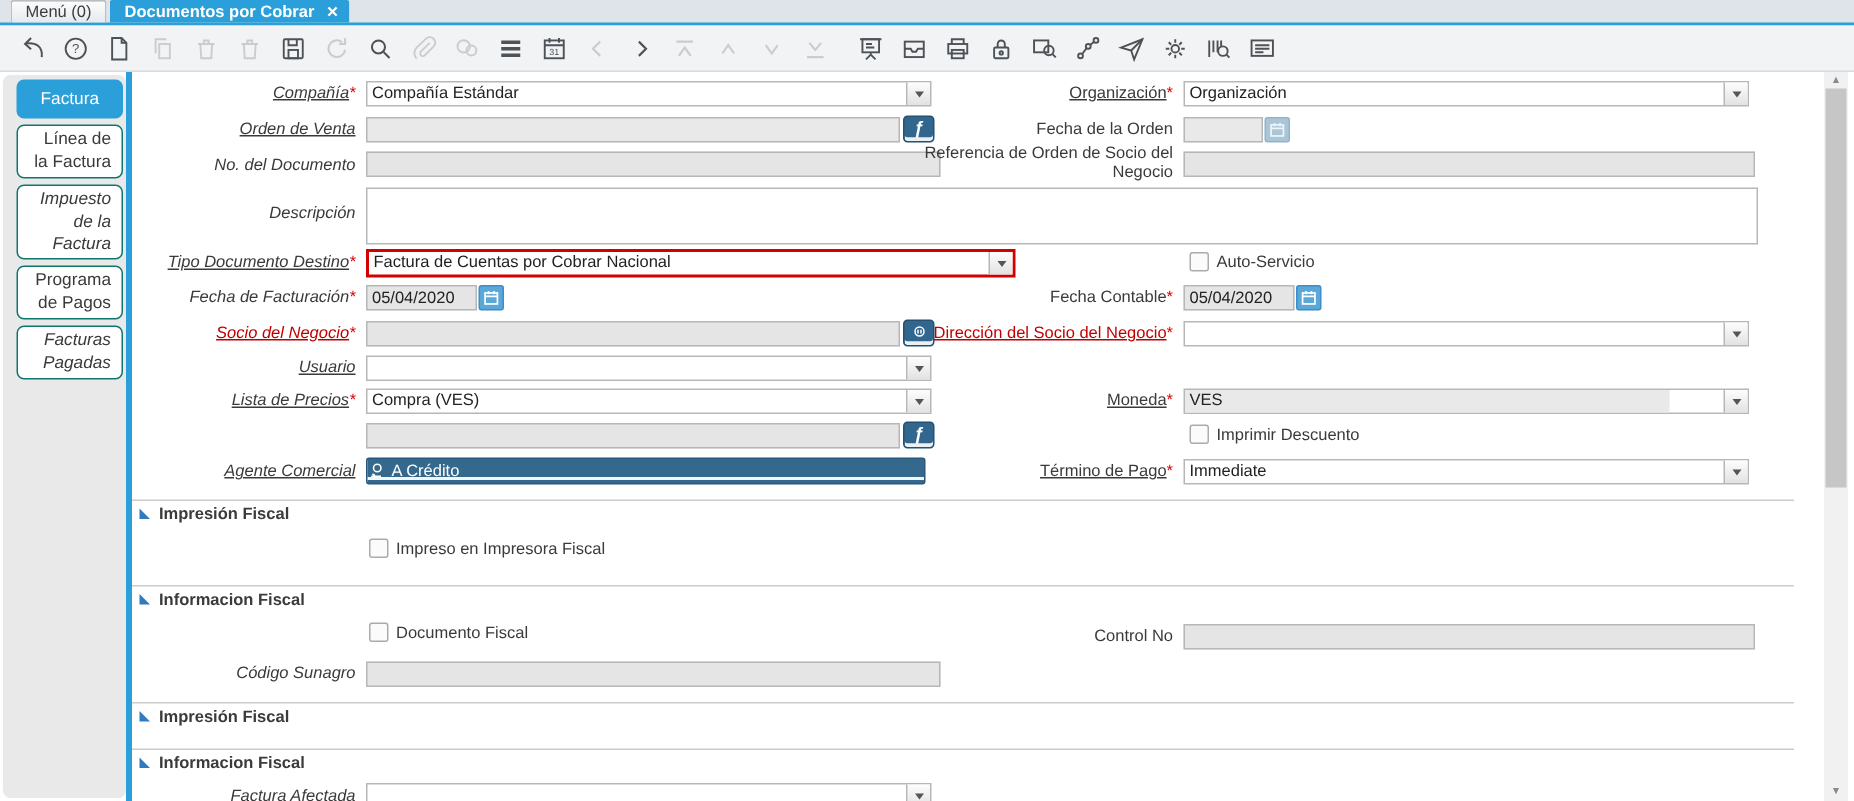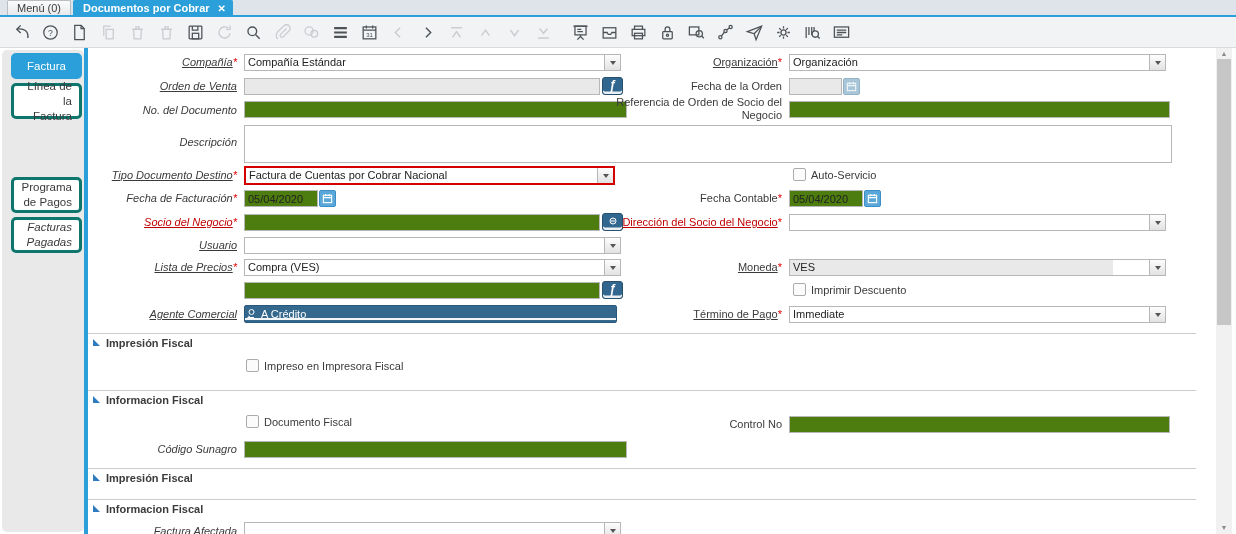--- a/index.html
+++ b/index.html
@@ -14,33 +14,33 @@
 
   
   .toolbar { position:absolute; top:17px; left:0; width:1236px; height:31px; background:#f2f3f5; border-bottom:1px solid #d8dade; display:flex; align-items:center; gap:9px; padding-left:11px; }
   .tbi { width:20px; height:20px; color:#4d5257; display:flex; align-items:center; justify-content:center; }
   .tbi.dis { color:#c9ccd0; }
   .tbi.grp { margin-left:8px; }
   .tbi svg { display:block; }
 
   
   .sidebar { position:absolute; top:50px; left:2px; width:82px; height:482px; background:#e9e9e9; border-radius:5px; }
-  .stab { position:absolute; left:9px; width:71px; background:#fff; border:3px solid #0f766e; border-radius:5px; font-size:11.5px; color:#3a3a3a; display:flex; align-items:center; justify-content:flex-end; text-align:right; padding:3px 7px; line-height:15px; cursor:pointer; }
+  .stab { position:absolute; left:9px; width:71px; background:#fff; border:1px solid #0f766e; border-radius:5px; font-size:11.5px; color:#3a3a3a; display:flex; align-items:center; justify-content:flex-end; text-align:right; padding:3px 7px; line-height:15px; cursor:pointer; }
   .stab.active { background:#2b9fd9; border-color:#2b9fd9; color:#fff; justify-content:center; text-align:center; }
   .stab.it { font-style:italic; }
   .accent { position:absolute; top:48px; left:84px; width:4px; height:486px; background:#2b9fd9; }
 
   
   .main { position:absolute; top:48px; left:88px; width:1128px; height:486px; background:#fff; overflow:hidden; font-size:11px; }
   .lb { position:absolute; left:0; width:149px; text-align:right; font-size:11px; color:#3a3a3a; line-height:13px;font-style:italic; }
   .lb2 { position:absolute; left:524px; width:170px; text-align:right; font-size:11px; color:#3a3a3a; line-height:13px; }
   .u { text-decoration:underline; cursor:pointer; }
   .red { color:#c00000; }
   .rq { color:#e00000; }
-  .txt { position:absolute; height:17px; border:1px solid #b7b7b7; background:#4d7c0f; font-family:"Liberation Sans",sans-serif; font-size:11px; padding:0 3px; color:#222; }
+  .txt { position:absolute; height:17px; border:1px solid #b7b7b7; background:#e5e5e5; font-family:"Liberation Sans",sans-serif; font-size:11px; padding:0 3px; color:#222; }
   .txt:disabled, .txt.dis { background:#e9e9e9; }
   .ta { position:absolute; border:1px solid #b7b7b7; background:#fff; resize:none; font-family:"Liberation Sans",sans-serif; font-size:11px; padding:1px 3px; }
   .combo { position:absolute; height:17px; border:1px solid #b7b7b7; background:#fff; display:flex; }
   .combo.hl { border:2px solid #d40000; }
   .combo .cval { flex:1; padding:1px 3px; line-height:13px; white-space:nowrap; overflow:hidden; color:#222; }
   .combo.dis .cval { background:#e9e9e9; }
   .combo .cbtn { width:16px; border-left:1px solid #b7b7b7; background:linear-gradient(#fdfdfd,#e2e2e2); display:flex; align-items:center; justify-content:center; }
   .caret { width:0; height:0; border-left:3.5px solid transparent; border-right:3.5px solid transparent; border-top:4.5px solid #555; }
   .bbtn { position:absolute; width:21px; height:18px; background:#31668f; border:1px solid #27506f; border-radius:3px; color:#fff; display:flex; align-items:center; justify-content:center; box-shadow:inset 0 -2.5px 0 rgba(255,255,255,.9); cursor:pointer; }
   .bbtn .fz { font-size:12px; font-style:italic; font-weight:bold; line-height:10px; transform:translateY(-1px); }
@@ -253,20 +253,23 @@
       </span>
   </div>
 
   <div class="sidebar">
     <div class="stab active" style="top:3px;height:26px;">
         <span>Factura</span>
       </div>
     <div class="stab" style="top:33px;height:36px;">
         <span>Línea de la Factura</span>
       </div>
+    <div class="stab it" style="top:73px;height:50px;">
+        <span>Impuesto de la Factura</span>
+      </div>
     <div class="stab" style="top:127px;height:36px;">
         <span>Programa de Pagos</span>
       </div>
     <div class="stab it" style="top:167px;height:36px;">
         <span>Facturas Pagadas</span>
       </div>
   </div>
   <div class="accent"></div>
 
   <div class="main">
@@ -302,21 +305,21 @@
 
     <div class="lb" style="top:56px;"><span>No. del Documento</span></div>
     <input class="txt" style="top: 53px; left: 156px; width: 383px;" value="">
     <div class="lb2" style="top:48px;"><span>Referencia de Orden de Socio del Negocio</span></div>
     <input class="txt" style="top: 53px; left: 701px; width: 381px;" value="">
 
     <div class="lb" style="top:88px;"><span>Descripción</span></div>
     <textarea class="ta" style="top: 77px; left: 156px; width: 928px; height: 38px;"></textarea>
 
     <div class="lb" style="top:121px;"><span class="u">Tipo Documento Destino</span><span class="rq">*</span></div>
-    <div class="combo hl" style="top:118px;left:156px;width:371px;height:19px;">
+    <div class="combo hl" style="top:118px;left:156px;width:433px;height:19px;">
         <span class="cval">Factura de Cuentas por Cobrar Nacional</span>
         <span class="cbtn">
           <i class="caret"></i>
         </span>
       </div>
     <div class="cb" style="top:120px;left:705px;"></div>
     <div class="cblb" style="top:121px;left:723px;">Auto-Servicio</div>
 
     <div class="lb" style="top:144px;"><span>Fecha de Facturación</span><span class="rq">*</span></div>
     <input class="txt" style="top: 142px; left: 156px; width: 74px;" value="05/04/2020">

